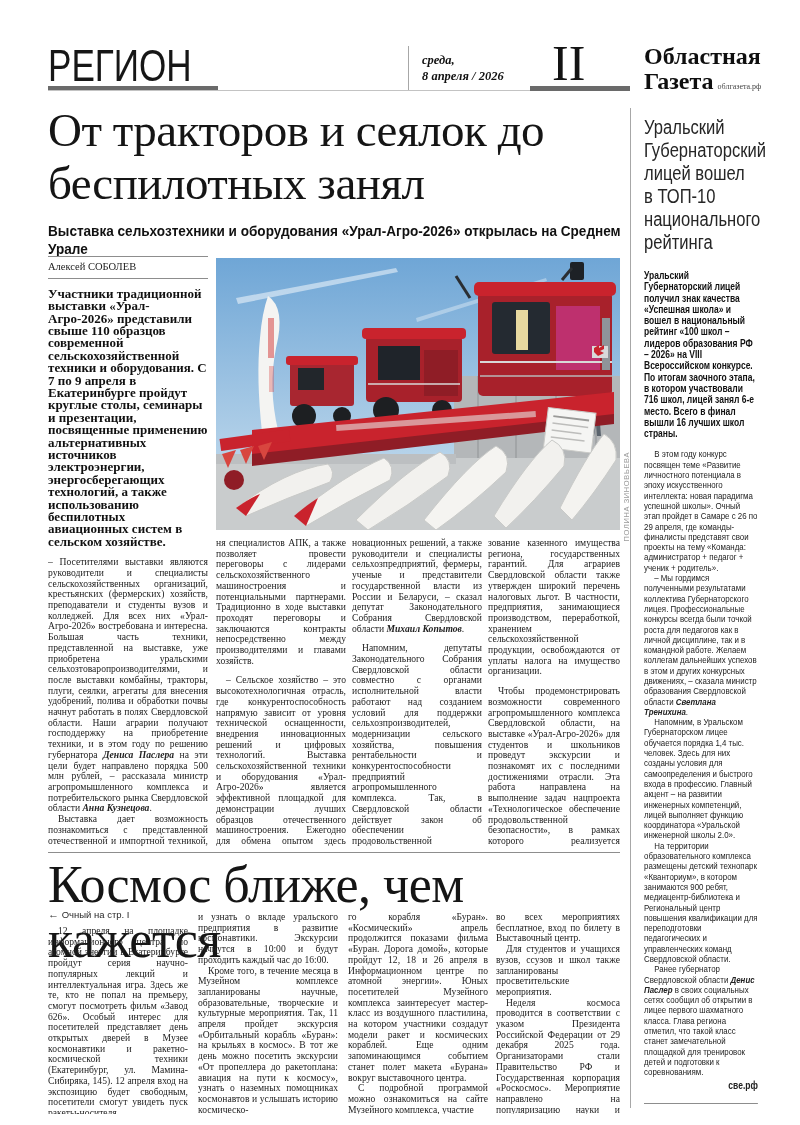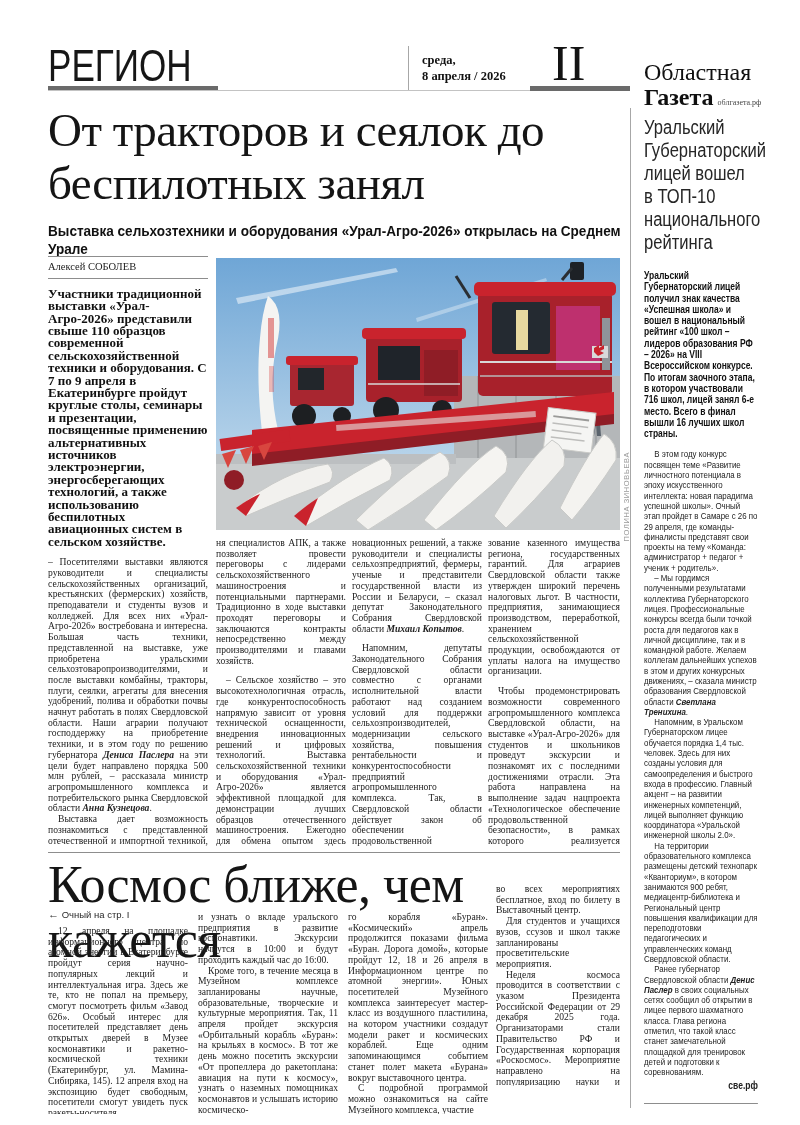--- a/index.html
+++ b/index.html
@@ -10,21 +10,21 @@
   .abs { position:absolute; }
 
   
   .kicker { font-family:"Liberation Sans", sans-serif; font-size:45px; font-weight:400;
             letter-spacing:0px; transform:scaleX(0.78); transform-origin:0 0; color:#161616; }
   .kicker-bar { background:#6a6a6a; }
   .hrule { background:#c3c3c3; }
   .vrule { background:#a7a7a7; }
   .dateblock { font-size:12.5px; font-weight:bold; line-height:16px; color:#111; }
   .roman { font-size:50px; line-height:50px; color:#131313; }
-  .logo1 { font-size:24px; font-weight:normal; line-height:24px; color:#0f0f0f;margin-top:16px; }
+  .logo1 { font-size:24px; font-weight:bold; line-height:24px; color:#0f0f0f; }
   .logo2 { font-size:24px; font-weight:bold; line-height:26px; color:#0f0f0f; }
   .logosite { font-size:8px; font-weight:normal; color:#444; margin-left:4px; }
 
   
   .headline { font-size:47px; line-height:1.12; letter-spacing:-0.5px; color:#151515; }
   .subhead  { font-family:"Liberation Sans", sans-serif; font-weight:bold; font-size:15.5px;
               color:#111; width:660px; transform:scaleX(0.875); transform-origin:0 0; }
   .bylinebox { border-top:1px solid #8d8d8d; border-bottom:1px solid #8d8d8d;
                padding:5px 0 5px; font-size:10.5px; color:#222; margin-bottom:9px; }
   .lead { font-weight:bold; font-size:13px; line-height:12.4px; text-align:left; color:#111; }
@@ -58,21 +58,21 @@
 </head>
 <body>
 
 <div class="page">
 
   <div class="abs kicker" style="left:48px; top:40px;">РЕГИОН</div>
   <div class="abs kicker-bar" style="left:48px; top:86px; width:170px; height:5px;"></div>
   <div class="abs hrule" style="left:48px; top:90px; width:582px; height:1px;"></div>
   <div class="abs vrule" style="left:408px; top:46px; width:1px; height:44px;"></div>
 
-  <div class="abs dateblock" style="left:422px; top:52px;">
+  <div class="abs dateblock" style="left:422px; top:52px;font-style:italic;">
     <div>среда,</div>
     <div>8 апреля / 2026</div>
   </div>
 
   <div class="abs roman" style="left:552px; top:38px;">II</div>
   <div class="abs kicker-bar" style="left:530px; top:86px; width:100px; height:5px;"></div>
 
   <div class="abs" style="left:644px; top:44px;">
     <div class="logo1">Областная</div>
     <div class="logo2"><span>Газета</span><span class="logosite">облгазета.рф</span></div>
@@ -219,21 +219,21 @@
   <div class="abs bodycol" style="left:198px; top:912px; width:140px; height:202px;">
     <p>и узнать о вкладе уральского предприятия в развитие космонавтики. Экскурсии начнутся в 10:00 и будут проходить каждый час до 16:00.</p>
     <p class="ind">Кроме того, в течение месяца в Музейном комплексе запланированы научные, образовательные, творческие и культурные мероприятия. Так, 11 апреля пройдет экскурсия «Орбитальный корабль «Буран»: на крыльях в космос». В тот же день можно посетить экскурсии «От пропеллера до ракетоплана: авиация на пути к космосу», узнать о наземных помощниках космонавтов и услышать историю космическо-</p>
   </div>
 
   <div class="abs bodycol" style="left:348px; top:912px; width:140px; height:202px;">
     <p>го корабля «Буран». «Космический» апрель продолжится показами фильма «Буран. Дорога домой», которые пройдут 12, 18 и 26 апреля в Информационном центре по атомной энергии». Юных посетителей Музейного комплекса заинтересует мастер-класс из воздушного пластилина, на котором участники создадут модели ракет и космических кораблей. Еще одним запоминающимся событием станет полет макета «Бурана» вокруг выставочного центра.</p>
     <p class="ind">С подробной программой можно ознакомиться на сайте Музейного комплекса, участие</p>
   </div>
 
-  <div class="abs bodycol" style="left:496px; top:884px; width:124px; height:202px;">
+  <div class="abs bodycol" style="left:496px; top:912px; width:124px; height:202px;">
     <p>во всех мероприятиях бесплатное, вход по билету в Выставочный центр.</p>
     <p class="ind">Для студентов и учащихся вузов, ссузов и школ также запланированы просветительские мероприятия.</p>
     <p class="ind">Неделя космоса проводится в соответствии с указом Президента Российской Федерации от 29 декабря 2025 года. Организаторами стали Правительство РФ и Государственная корпорация «Роскосмос». Мероприятие направлено на популяризацию науки и развитие кадрового потенциала отрасли.</p>
 
   </div>
 
   <div class="abs sidebar" style="left:644px; top:116px;">
     <div class="sb-title">Уральский
 Губернаторский
 лицей вошел

